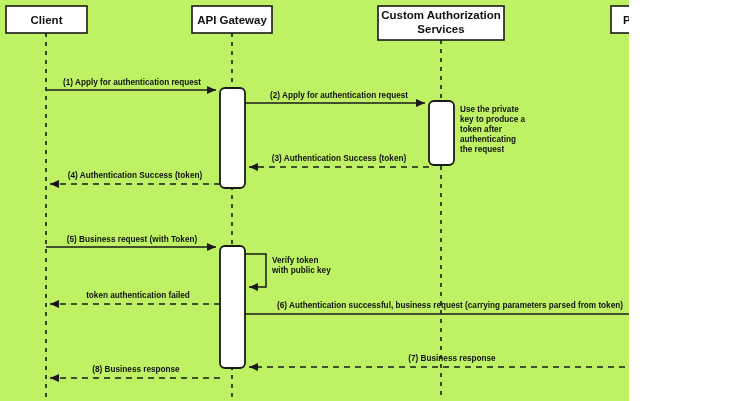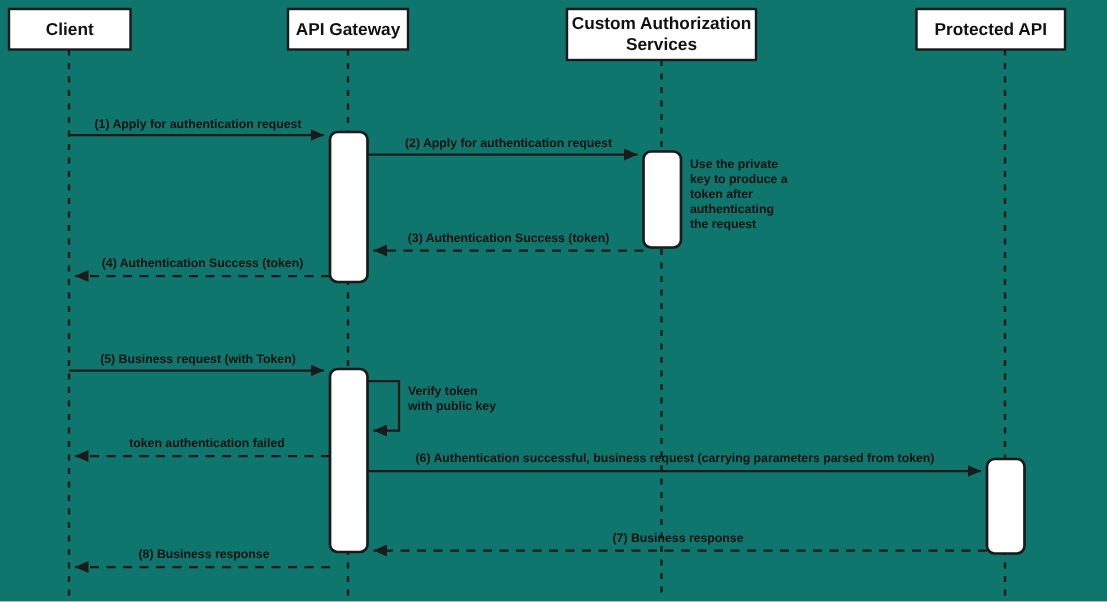--- a/index.html
+++ b/index.html
@@ -2,23 +2,23 @@
 <html><head>
 <meta charset="utf-8">
 <style>
   html, body {
     margin: 0;
     padding: 0;
     background: #ffffff;
   }
   #canvas {
     position: relative;
-    width: 738px;
+    width: 629px;
     height: 401px;
-    background: #0f766e;
+    background: #bef264;
     font-family: "Liberation Sans", sans-serif;
     overflow: hidden;
   }
   svg#diagram {
     display: block;
     width: 738px;
     height: 401px;
   }
   .lifeline-box {
     fill: #ffffff;

